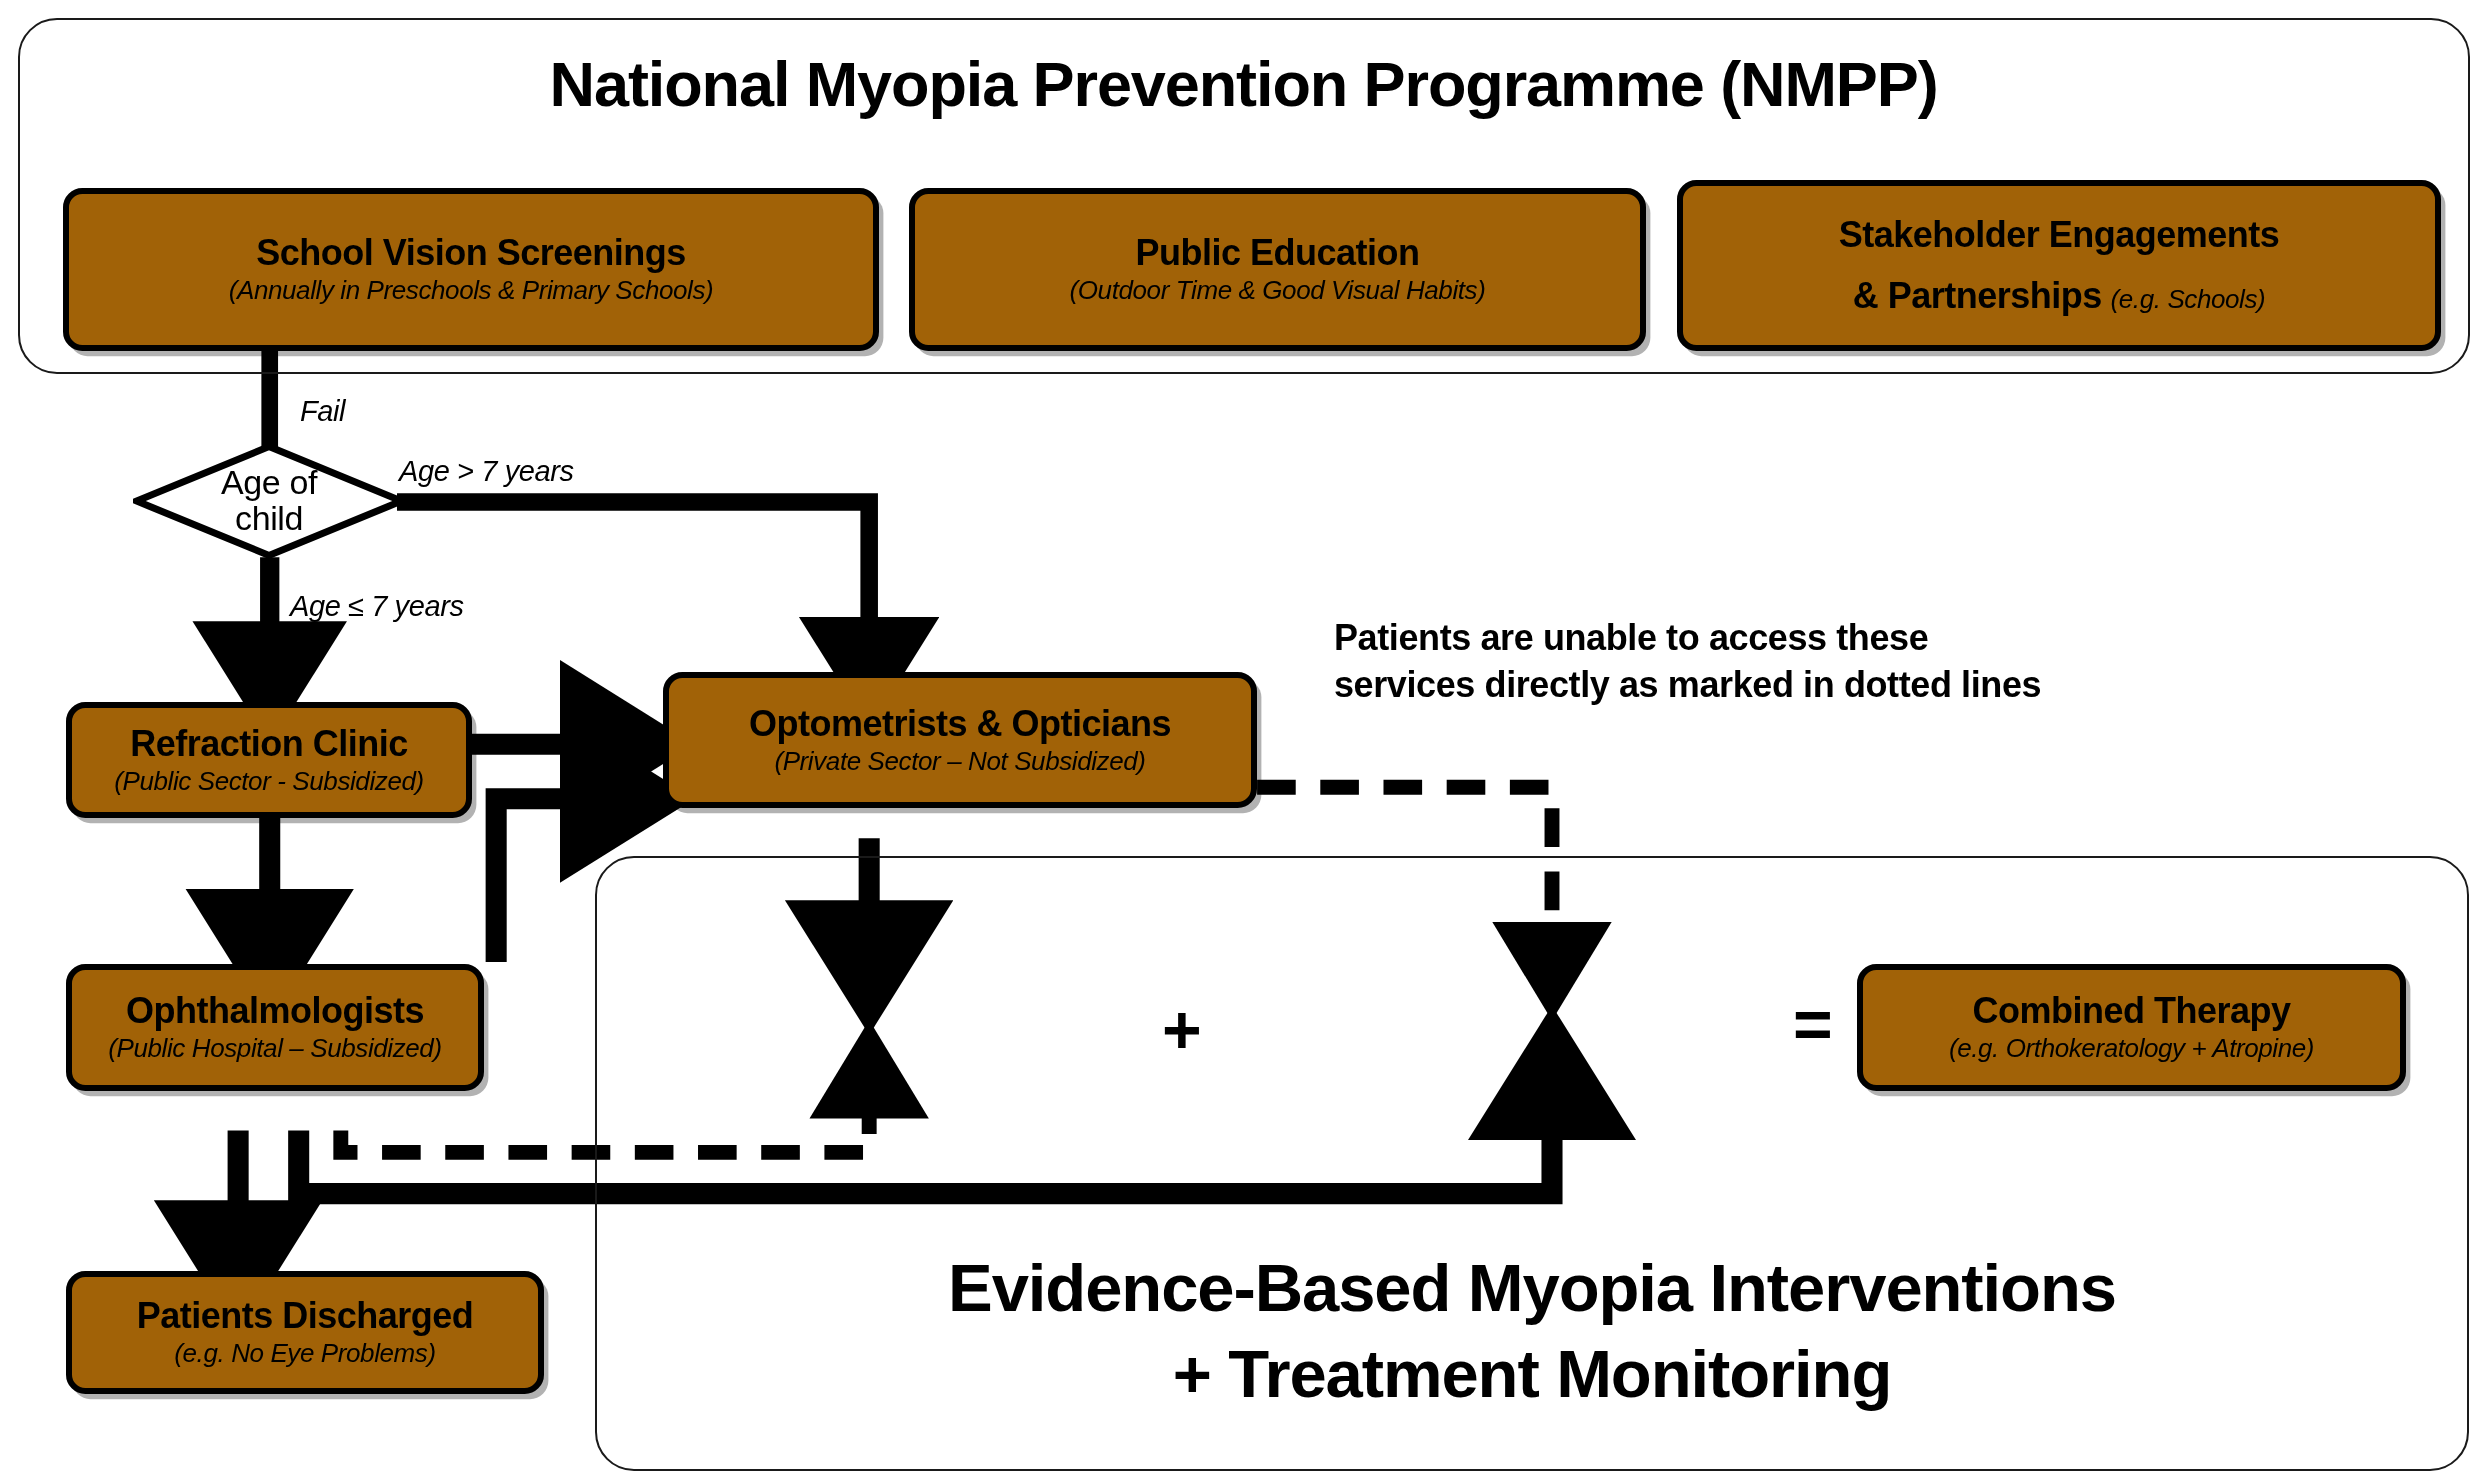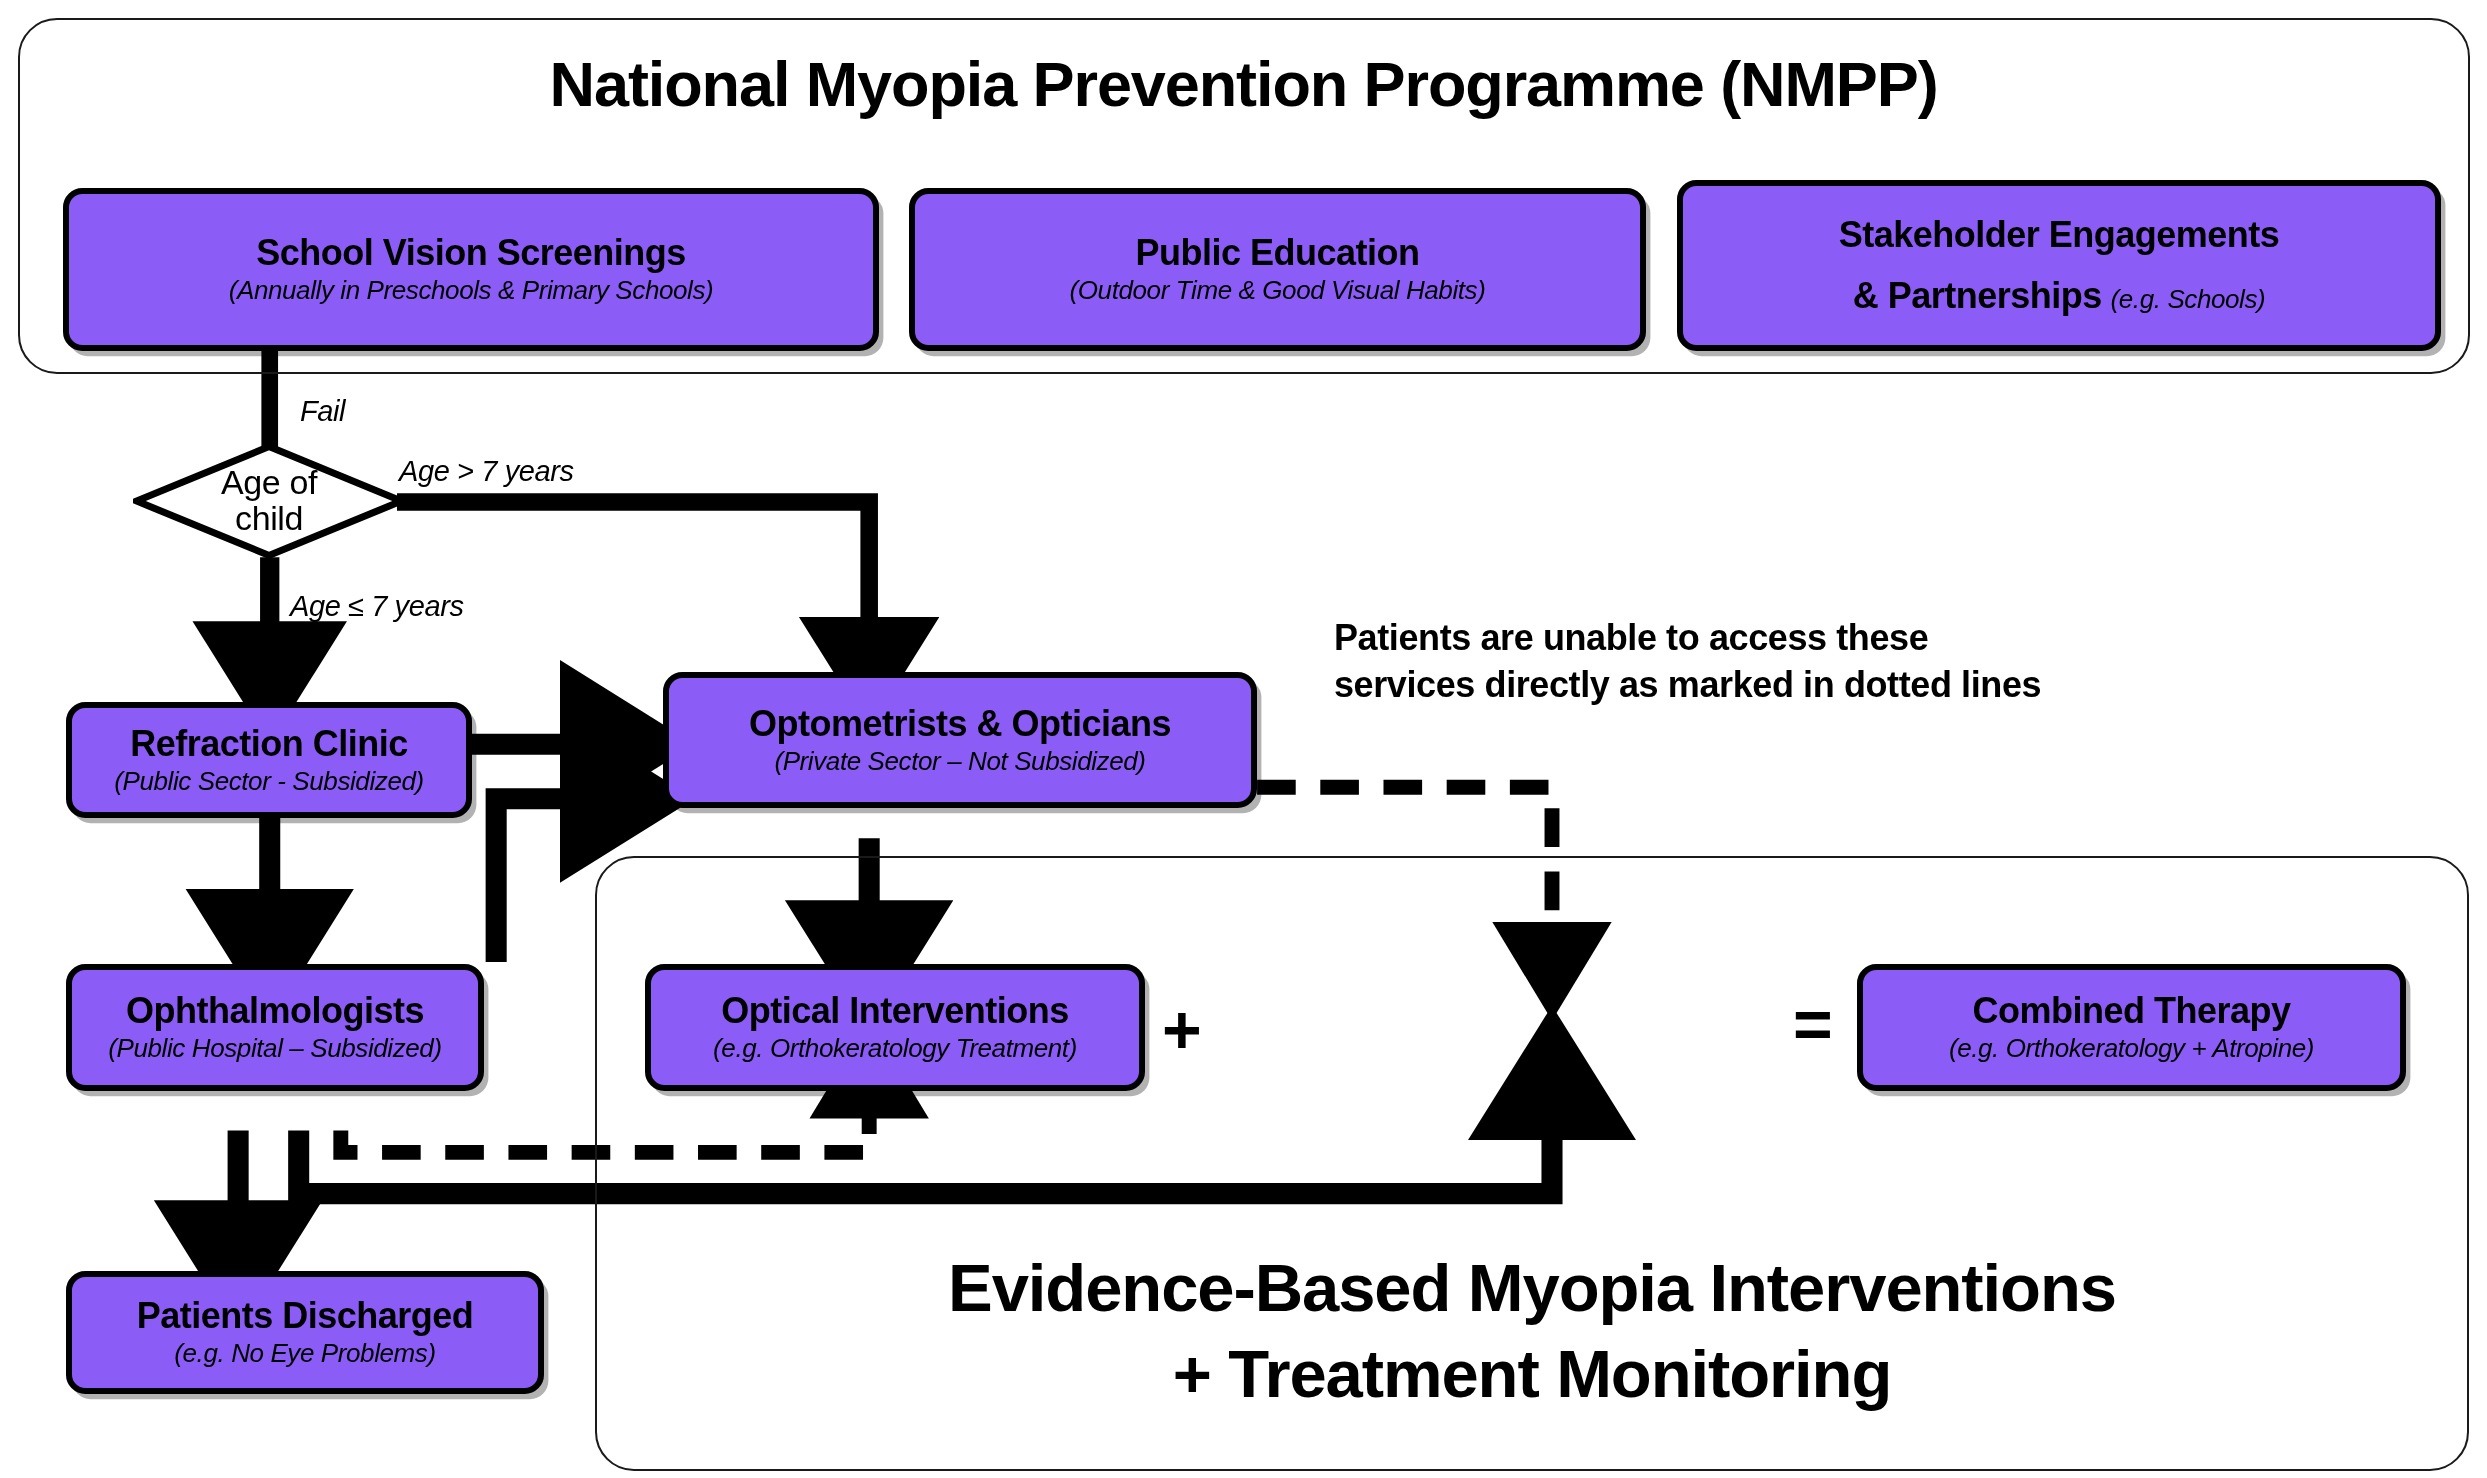--- a/index.html
+++ b/index.html
@@ -20,21 +20,21 @@
     background:transparent;
     box-sizing:border-box;
   }
 
   
   .node{
     position:absolute;
     box-sizing:border-box;
     border:6.1px solid #000;
     border-radius:19.3px;
-    background:#8b5cf6;
+    background:#a16207;
     display:flex;
     flex-direction:column;
     align-items:center;
     justify-content:center;
     text-align:center;
     padding:5.3px 12.3px;
     box-shadow:5.3px 6.1px 0 -0.9px rgba(0,0,0,0.30);
   }
   .node .t1{
     font-weight:bold;
@@ -220,24 +220,20 @@
   <div class="note" style="left:1334px;top:615px;">Patients are unable to access these
 services directly as marked in dotted lines</div>
 
   <div class="frame" style="left:595px;top:856px;width:1874px;height:615px;"></div>
 
   <div class="node" style="left:66px;top:964px;width:418px;height:127px;">
     <div class="t1">Ophthalmologists</div>
     <div class="t2">(Public Hospital – Subsidized)</div>
   </div>
 
-  <div class="node" style="left:645px;top:964px;width:500px;height:127px;">
-    <div class="t1">Optical Interventions</div>
-    <div class="t2">(e.g. Orthokeratology Treatment)</div>
-  </div>
 
   <div class="op" style="left:1162px;top:995px;">+</div>
 
 
   <div class="op" style="left:1793px;top:990px;">=</div>
 
   <div class="node" style="left:1857px;top:964px;width:549px;height:127px;">
     <div class="t1">Combined Therapy</div>
     <div class="t2">(e.g. Orthokeratology + Atropine)</div>
   </div>

